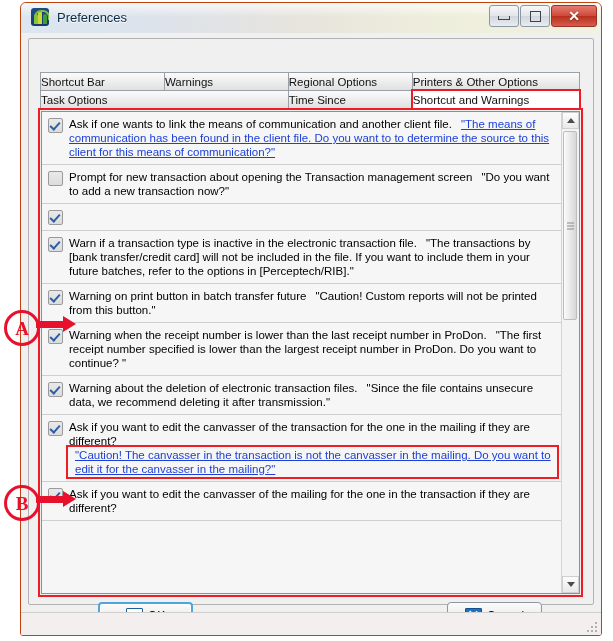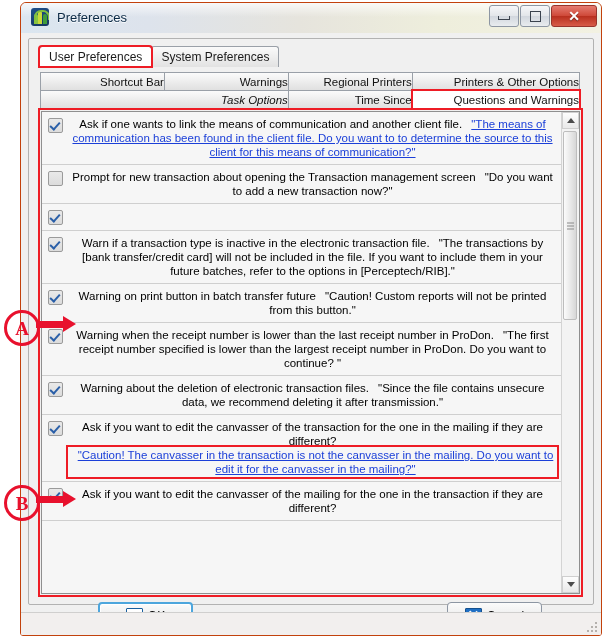--- a/index.html
+++ b/index.html
@@ -194,35 +194,35 @@
     left: 12px; right: 13px; top: 33px;
     display: grid;
     grid-template-columns: 1fr 1fr 1fr 1.35fr;
     grid-auto-rows: 18px;
     gap: 0;
   }
   .stab {
     border: 1px solid #9aa0a8;
     background: linear-gradient(to bottom,#fbfbfb,#e0e0e0);
     font-size: 11.5px;
-    display: flex; align-items: center; justify-content: flex-end;
+    display: flex; align-items: center; justify-content: flex-start;
     margin: 0 0 -1px -1px;
     box-sizing: border-box;
     color: #111;
   }
   .stab.active {
     background: #ffffff;
   }
   .stab.highlight {
     outline: 2px solid #ee1c25;
     outline-offset: -1px;
     z-index: 6;
     position: relative;
   }
-  .stab.r2c1 { grid-column: 1 / span 2; font-style: italic; }
+  .stab.r2c1 { grid-column: 1 / span 2; }
   .stab.r2c2 { grid-column: 3 / span 1; }
   .stab.r2c3 { grid-column: 4 / span 1; }
 
   
   .listwrap {
     position: absolute;
     left: 12px; right: 13px; top: 72px; bottom: 10px;
     border: 1px solid #8f8f8f;
     background: #ffffff;
     box-sizing: border-box;
@@ -235,21 +235,20 @@
     overflow: hidden;
     background: #f6f6f6;
   }
   .row {
     border-bottom: 1px solid #cfcfcf;
     padding: 5px 6px 5px 6px;
     box-sizing: border-box;
     background: #f6f6f6;
     display: flex;
     align-items: flex-start;
-    text-align: center;
   }
   .cb {
     width: 13px; height: 13px;
     flex: 0 0 13px;
     border: 1px solid #9a9a9a;
     background: linear-gradient(to bottom,#e9e9e9,#dcdcdc);
     border-radius: 2px;
     margin-top: 1px;
     margin-right: 6px;
     position: relative;
@@ -417,51 +416,43 @@
       </div>
       <div class="winbtn close">
         <span class="ico-close">✕</span>
       </div>
     </div>
   </div>
 
   <div class="winbody">
     <div class="panel">
 
-      <div class="maintabs">
-        <div class="mtab active highlight">
-          <span>User Preferences</span>
-        </div>
-        <div class="mtab">
-          <span>System Preferences</span>
-        </div>
-      </div>
 
       <div class="subtabs">
         <div class="stab">
           <span>Shortcut Bar</span>
         </div>
         <div class="stab">
           <span>Warnings</span>
         </div>
         <div class="stab">
-          <span>Regional Printers</span>
+          <span>Regional Options</span>
         </div>
         <div class="stab">
           <span>Printers &amp; Other Options</span>
         </div>
 
         <div class="stab r2c1">
           <span>Task Options</span>
         </div>
         <div class="stab r2c2">
           <span>Time Since</span>
         </div>
         <div class="stab r2c3 active highlight">
-          <span>Questions and Warnings</span>
+          <span>Shortcut and Warnings</span>
         </div>
       </div>
 
       <div class="listwrap">
         <div class="listinner">
 
           <div class="row">
             <span class="cb checked"></span>
             <span class="rowtext">
               <span class="rowlabel">Ask if one wants to link the means of communication and another client file.</span>

